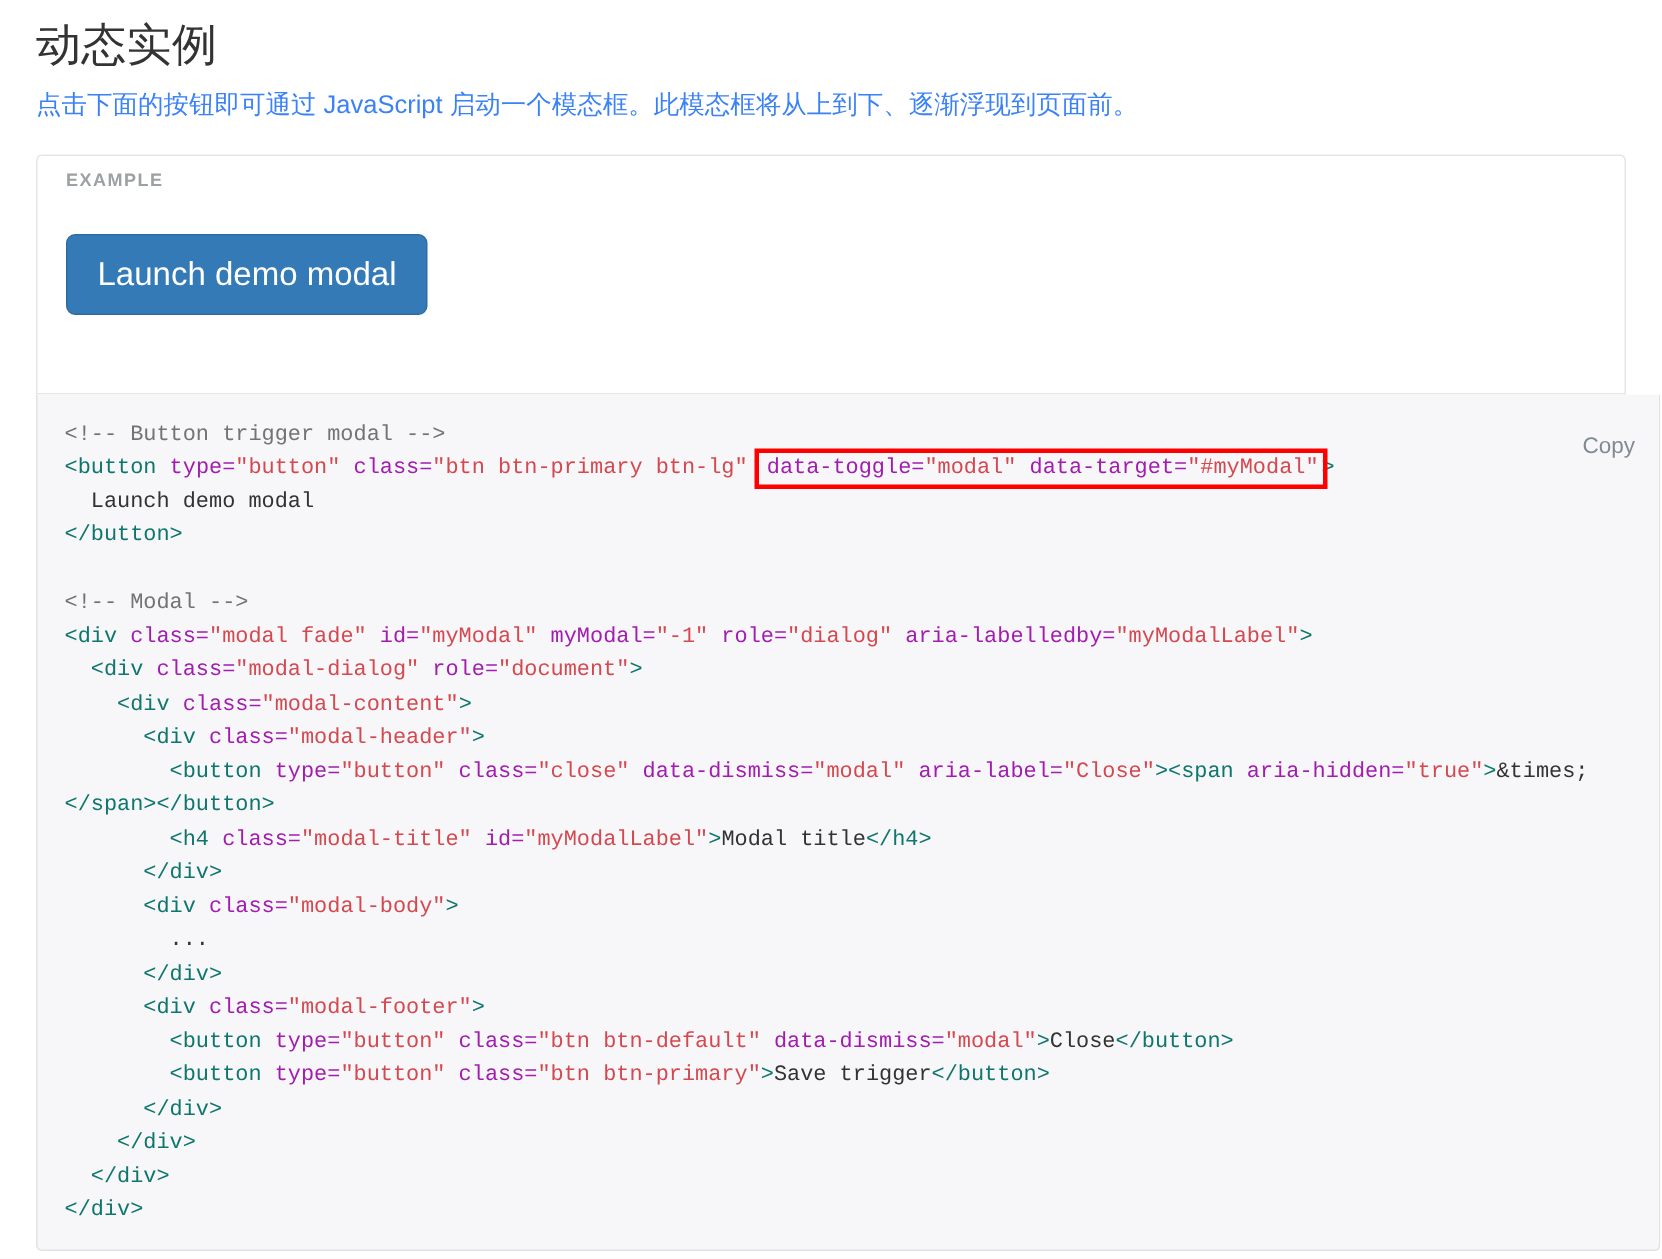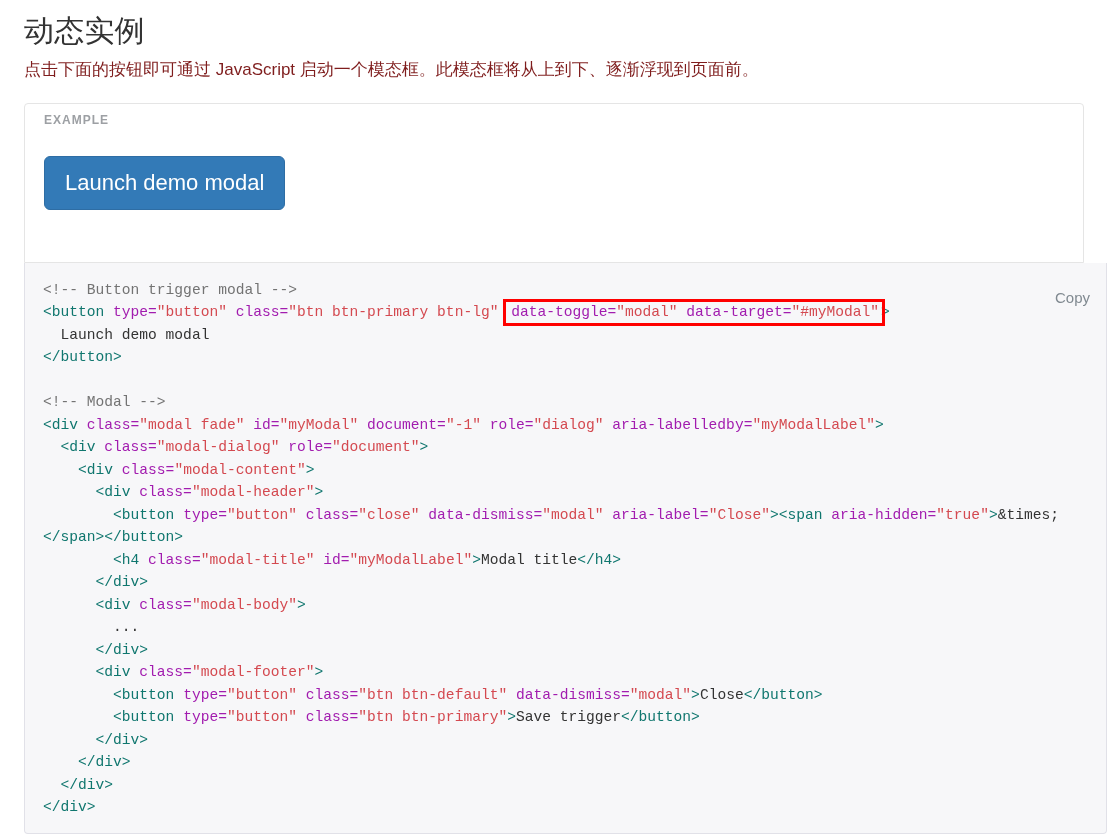--- a/index.html
+++ b/index.html
@@ -28,21 +28,21 @@
     margin: 0;
     padding: 14px 0 4px 0;
     color: #333333;
     letter-spacing: 0.2px;
   }
 
   p.lead {
     font-size: 17px;
     line-height: 1.5;
     margin: 6px 0 0 0;
-    color: #7f1d1d;
+    color: #3b82f6;
   }
 
   
   .example-wrap {
     margin-top: 20px;
   }
 
   .bs-example {
     position: relative;
     background: #ffffff;
@@ -147,21 +147,21 @@
     </div>
 
     <div class="highlight">
       <button class="copy-btn">Copy</button>
 <pre class="code"><span class="c">&lt;!-- Button trigger modal --&gt;</span>
 <span class="nt">&lt;button</span><span class="na"> type=</span><span class="s">"button"</span><span class="na"> class=</span><span class="s">"btn btn-primary btn-lg"</span> <span class="hl-box"><span class="na">data-toggle=</span><span class="s">"modal"</span><span class="na"> data-target=</span><span class="s">"#myModal"</span></span><span class="nt">&gt;</span>
 <span class="tx">  Launch demo modal</span>
 <span class="nt">&lt;/button&gt;</span>
 
 <span class="c">&lt;!-- Modal --&gt;</span>
-<span class="nt">&lt;div</span><span class="na"> class=</span><span class="s">"modal fade"</span><span class="na"> id=</span><span class="s">"myModal"</span><span class="na"> document=</span><span class="s">"-1"</span><span class="na"> role=</span><span class="s">"dialog"</span><span class="na"> aria-labelledby=</span><span class="s">"myModalLabel"</span><span class="nt">&gt;</span>
+<span class="nt">&lt;div</span><span class="na"> class=</span><span class="s">"modal fade"</span><span class="na"> id=</span><span class="s">"myModal"</span><span class="na"> myModal=</span><span class="s">"-1"</span><span class="na"> role=</span><span class="s">"dialog"</span><span class="na"> aria-labelledby=</span><span class="s">"myModalLabel"</span><span class="nt">&gt;</span>
 <span>  </span><span class="nt">&lt;div</span><span class="na"> class=</span><span class="s">"modal-dialog"</span><span class="na"> role=</span><span class="s">"document"</span><span class="nt">&gt;</span>
 <span>    </span><span class="nt">&lt;div</span><span class="na"> class=</span><span class="s">"modal-content"</span><span class="nt">&gt;</span>
 <span>      </span><span class="nt">&lt;div</span><span class="na"> class=</span><span class="s">"modal-header"</span><span class="nt">&gt;</span>
 <span>        </span><span class="nt">&lt;button</span><span class="na"> type=</span><span class="s">"button"</span><span class="na"> class=</span><span class="s">"close"</span><span class="na"> data-dismiss=</span><span class="s">"modal"</span><span class="na"> aria-label=</span><span class="s">"Close"</span><span class="nt">&gt;&lt;span</span><span class="na"> aria-hidden=</span><span class="s">"true"</span><span class="nt">&gt;</span><span class="tx">&amp;times;</span><span class="nt">&lt;/span&gt;&lt;/button&gt;</span>
 <span>        </span><span class="nt">&lt;h4</span><span class="na"> class=</span><span class="s">"modal-title"</span><span class="na"> id=</span><span class="s">"myModalLabel"</span><span class="nt">&gt;</span><span class="tx">Modal title</span><span class="nt">&lt;/h4&gt;</span>
 <span>      </span><span class="nt">&lt;/div&gt;</span>
 <span>      </span><span class="nt">&lt;div</span><span class="na"> class=</span><span class="s">"modal-body"</span><span class="nt">&gt;</span>
 <span class="tx">        ...</span>
 <span>      </span><span class="nt">&lt;/div&gt;</span>
 <span>      </span><span class="nt">&lt;div</span><span class="na"> class=</span><span class="s">"modal-footer"</span><span class="nt">&gt;</span>

